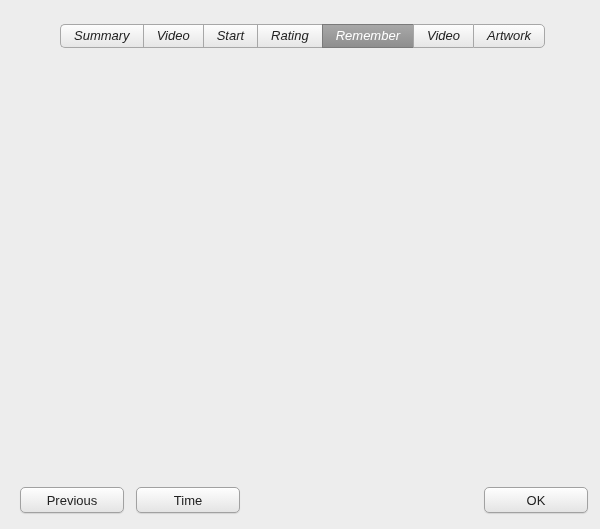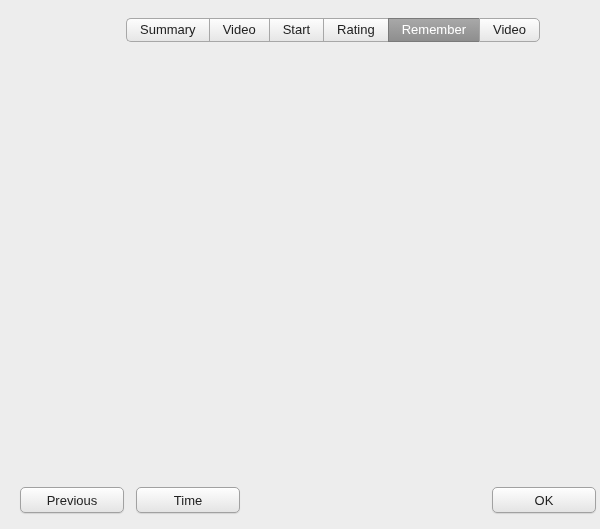--- a/index.html
+++ b/index.html
@@ -17,23 +17,24 @@
     box-sizing: border-box;
     width: 600px;
     height: 529px;
     background: #ededed;
     padding: 14px 20px 16px 20px;
     position: relative;
   }
   
   .tabbar {
     display: flex;
-    justify-content: flex-end;
-    margin: 4px auto;
+    justify-content: space-between;
+    margin: 10px auto;
     width: 480px;
+    font-style: italic;
   }
   .tab {
     border: 1px solid #a7a7a7;
     border-right: none;
     background: linear-gradient(#fdfdfd, #e6e6e6);
     padding: 3px 13px 4px 13px;
     text-align: center;
     cursor: default;
   }
   .tab:first-child { border-radius: 5px 0 0 5px; }
@@ -180,21 +181,21 @@
     border: 1px solid #8f8f8f;
     border-radius: 3px;
     background: linear-gradient(#fff, #e8e8e8);
     margin-right: 7px;
     box-shadow: inset 0 1px 0 #fff, 0 1px 1px rgba(0,0,0,.08);
     flex-shrink: 0;
   }
   
   .buttons {
     position: absolute;
-    left: 20px; right: 4px; bottom: 16px;
+    left: 20px; right: 12px; bottom: 16px;
     display: flex;
   }
   .btn {
     background: linear-gradient(#fefefe, #e4e4e4);
     border: 1px solid #a1a1a1;
     border-radius: 5px;
     height: 24px;
     min-width: 78px;
     padding: 0 12px;
     display: inline-flex;
@@ -211,20 +212,21 @@
 <div class="window">
 
   <div class="tabbar-wrap">
     <div class="tabbar">
       <div class="tab">Summary</div>
       <div class="tab">Video</div>
       <div class="tab">Start</div>
       <div class="tab">Rating</div>
       <div class="tab active">Remember</div>
       <div class="tab">Video</div>
+      <div class="tab">Artwork</div>
     </div>
   </div>
 
   <div class="panel">
 
     <div class="row slider-row">
       <div class="label-col" style="padding-top:2px">Volume Adjustment:</div>
       <div class="ctrl-col">
         <div class="slider">
           <div class="slider-track"></div>

